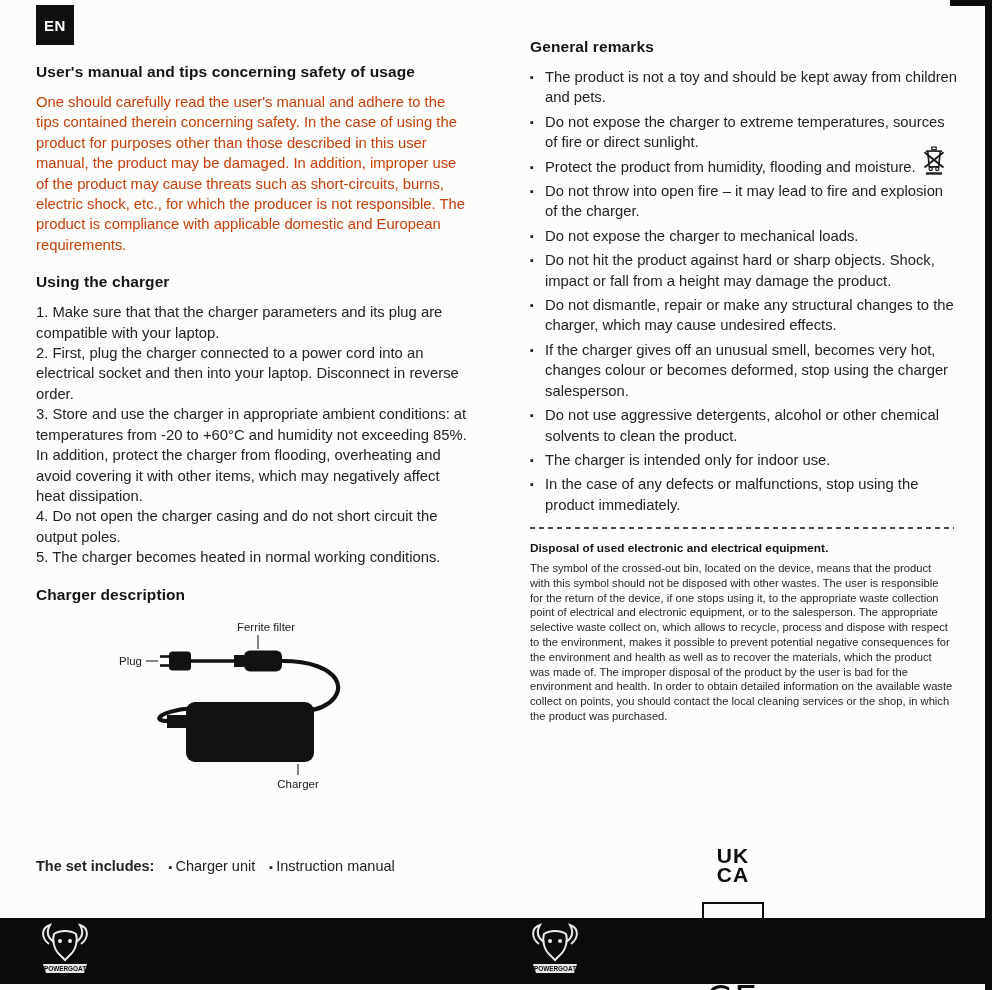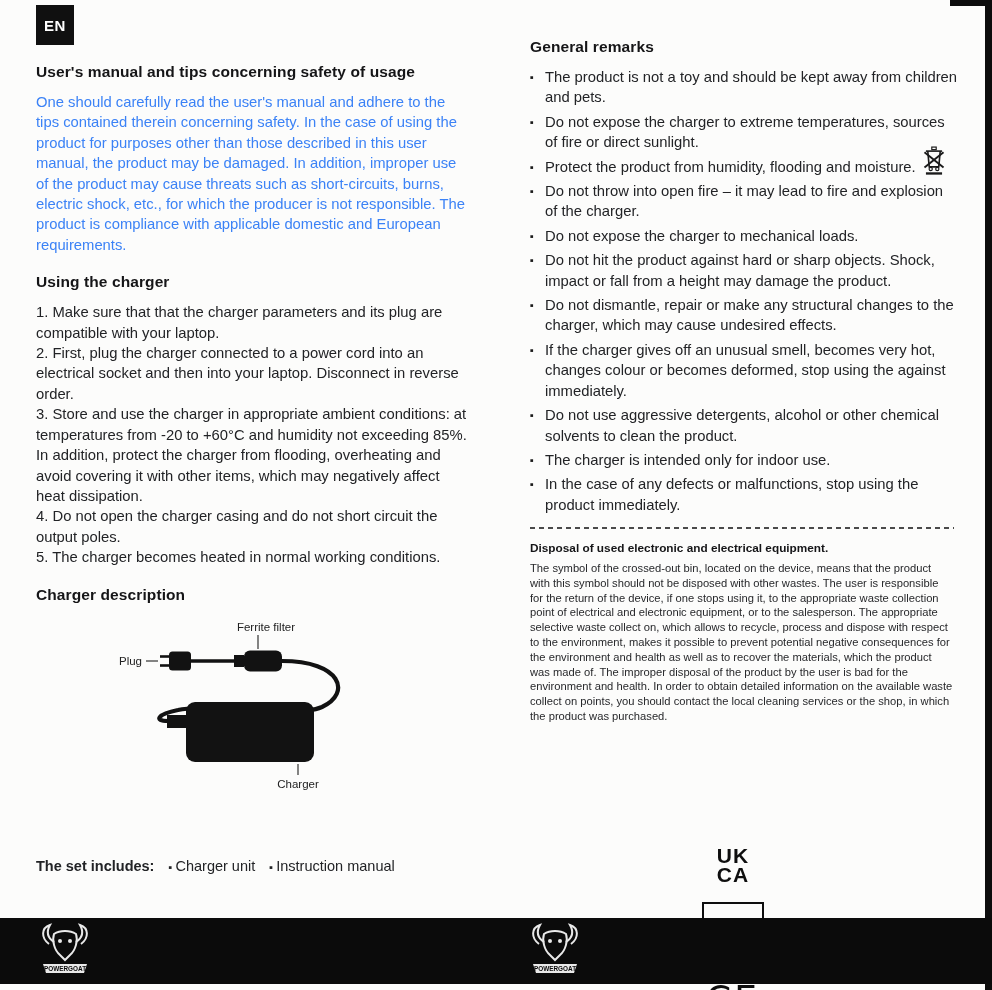--- a/index.html
+++ b/index.html
@@ -18,21 +18,21 @@
     font-weight:bold; font-size:15px; letter-spacing:0.5px;
   }
   .left-col { position:absolute; left:36px; top:63px; width:436px; }
   .right-col { position:absolute; left:530px; top:38px; width:428px; }
 
   h2.section-heading {
     font-size:15.5px; font-weight:700; color:#151517;
     margin-bottom:11px; letter-spacing:0.1px;
   }
   .body-text {
-    font-size:14.8px; line-height:1.38; color:#3b82f6;
+    font-size:14.8px; line-height:1.38; color:#c2410c;
   }
   .numbered-list p { font-size:14.8px; line-height:1.38; color:#222326; }
   .spacer-18 { height:18px; }
 
   ul.remarks { list-style:none; }
   ul.remarks li {
     position:relative; padding-left:15px; margin-bottom:4px;
     font-size:14.8px; line-height:1.38; color:#222326;
   }
   ul.remarks li::before {
@@ -154,21 +154,21 @@
 <div class="right-col">
   <h2 class="section-heading">General remarks</h2>
   <ul class="remarks">
     <li>The product is not a toy and should be kept away from children and pets.</li>
     <li>Do not expose the charger to extreme temperatures, sources of fire or direct sunlight.</li>
     <li>Protect the product from humidity, flooding and moisture.</li>
     <li>Do not throw into open fire – it may lead to fire and explosion of the charger.</li>
     <li>Do not expose the charger to mechanical loads.</li>
     <li>Do not hit the product against hard or sharp objects. Shock, impact or fall from a height may damage the product.</li>
     <li>Do not dismantle, repair or make any structural changes to the charger, which may cause undesired effects.</li>
-    <li>If the charger gives off an unusual smell, becomes very hot, changes colour or becomes deformed, stop using the against immediately.</li>
+    <li>If the charger gives off an unusual smell, becomes very hot, changes colour or becomes deformed, stop using the charger salesperson.</li>
     <li>Do not use aggressive detergents, alcohol or other chemical solvents to clean the product.</li>
     <li>The charger is intended only for indoor use.</li>
     <li>In the case of any defects or malfunctions, stop using the product immediately.</li>
   </ul>
 
   <div class="dashed-sep"></div>
 
   <h3 class="disposal-heading">Disposal of used electronic and electrical equipment.</h3>
   <p class="disposal-body">The symbol of the crossed-out bin, located on the device, means that the product with this symbol should not be disposed with other wastes. The user is responsible for the return of the device, if one stops using it, to the appropriate waste collection point of electrical and electronic equipment, or to the salesperson. The appropriate selective waste collect on, which allows to recycle, process and dispose with respect to the environment, makes it possible to prevent potential negative consequences for the environment and health as well as to recover the materials, which the product was made of. The improper disposal of the product by the user is bad for the environment and health. In order to obtain detailed information on the available waste collect on points, you should contact the local cleaning services or the shop, in which the product was purchased.</p>
 </div>

